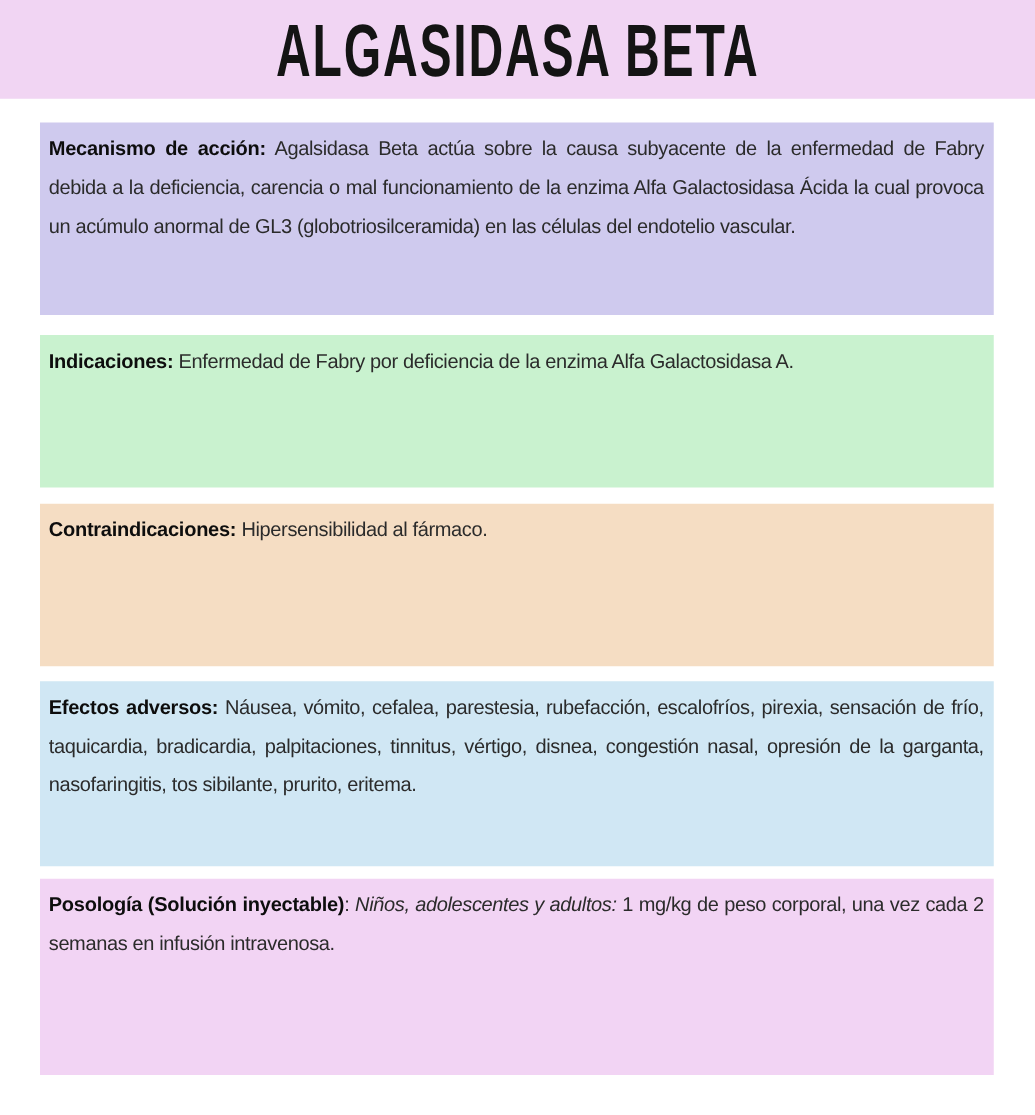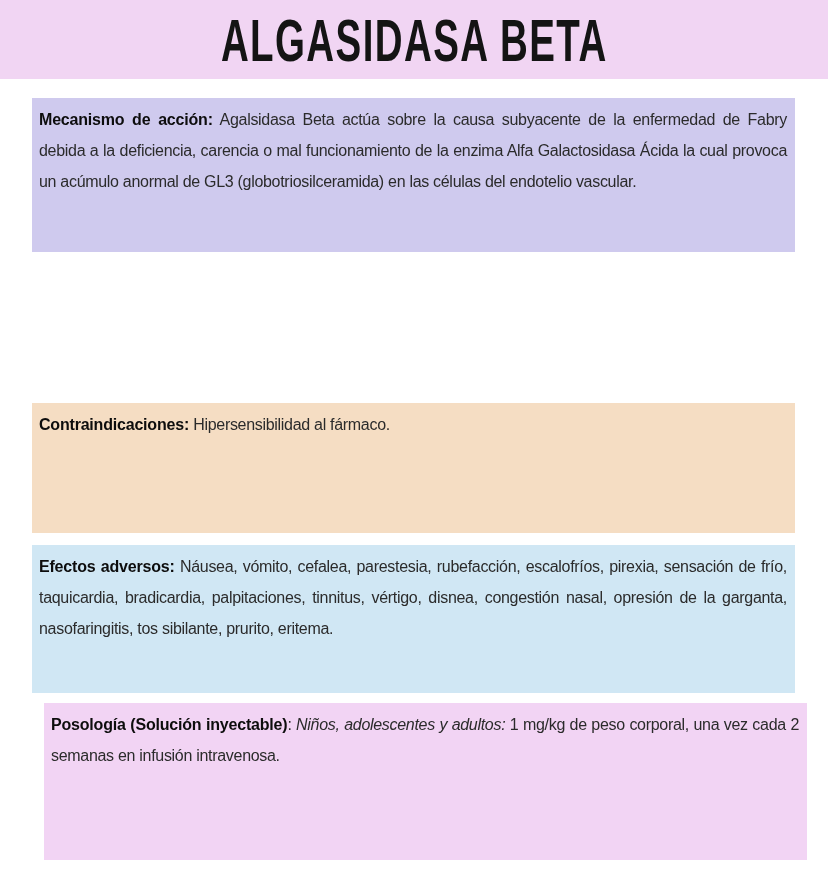--- a/index.html
+++ b/index.html
@@ -48,21 +48,21 @@
   .block b {
     color: #0d0d0d;
     font-weight: 700;
     letter-spacing: -0.2px;
   }
   .block i { font-style: italic; }
   .b-mecanismo { top: 98px;  height: 154px; }
   .b-indicaciones { top: 268px; height: 122px; }
   .b-contra { top: 403px; height: 130px; }
   .b-efectos { top: 545px; height: 148px; }
-  .b-posologia { top: 703px; height: 157px; margin-left: 12px; }
+  .b-posologia { top: 703px; height: 157px; }
   .page-number {
     position: absolute;
     top: 861px;
     right: 4px;
     font-weight: 800;
     font-size: 25px;
     color: #141414;
     transform: scaleX(0.82);
     transform-origin: right center;
   }
@@ -74,20 +74,24 @@
 
   <div class="header-band" style="background-color: rgb(241, 213, 243);">
     <div class="title">ALGASIDASA BETA</div>
   </div>
 
   <div class="block b-mecanismo" style="background-color: rgb(207, 202, 238);">
     <b>Mecanismo de acción:</b>
     <span>Agalsidasa Beta actúa sobre la causa subyacente de la enfermedad de Fabry debida a la deficiencia, carencia o mal funcionamiento de la enzima Alfa Galactosidasa Ácida la cual provoca un acúmulo anormal de GL3 (globotriosilceramida) en las células del endotelio vascular.</span>
   </div>
 
+  <div class="block b-indicaciones" style="background-color: rgb(201, 242, 207);">
+    <b>Indicaciones:</b>
+    <span>Enfermedad de Fabry por deficiencia de la enzima Alfa Galactosidasa A.</span>
+  </div>
 
   <div class="block b-contra" style="background-color: rgb(245, 221, 195);">
     <b>Contraindicaciones:</b>
     <span>Hipersensibilidad al fármaco.</span>
   </div>
 
   <div class="block b-efectos" style="background-color: rgb(208, 231, 244);">
     <b>Efectos adversos:</b>
     <span>Náusea, vómito, cefalea, parestesia, rubefacción, escalofríos, pirexia, sensación de frío, taquicardia, bradicardia, palpitaciones, tinnitus, vértigo, disnea, congestión nasal, opresión de la garganta, nasofaringitis, tos sibilante, prurito, eritema.</span>
   </div>

